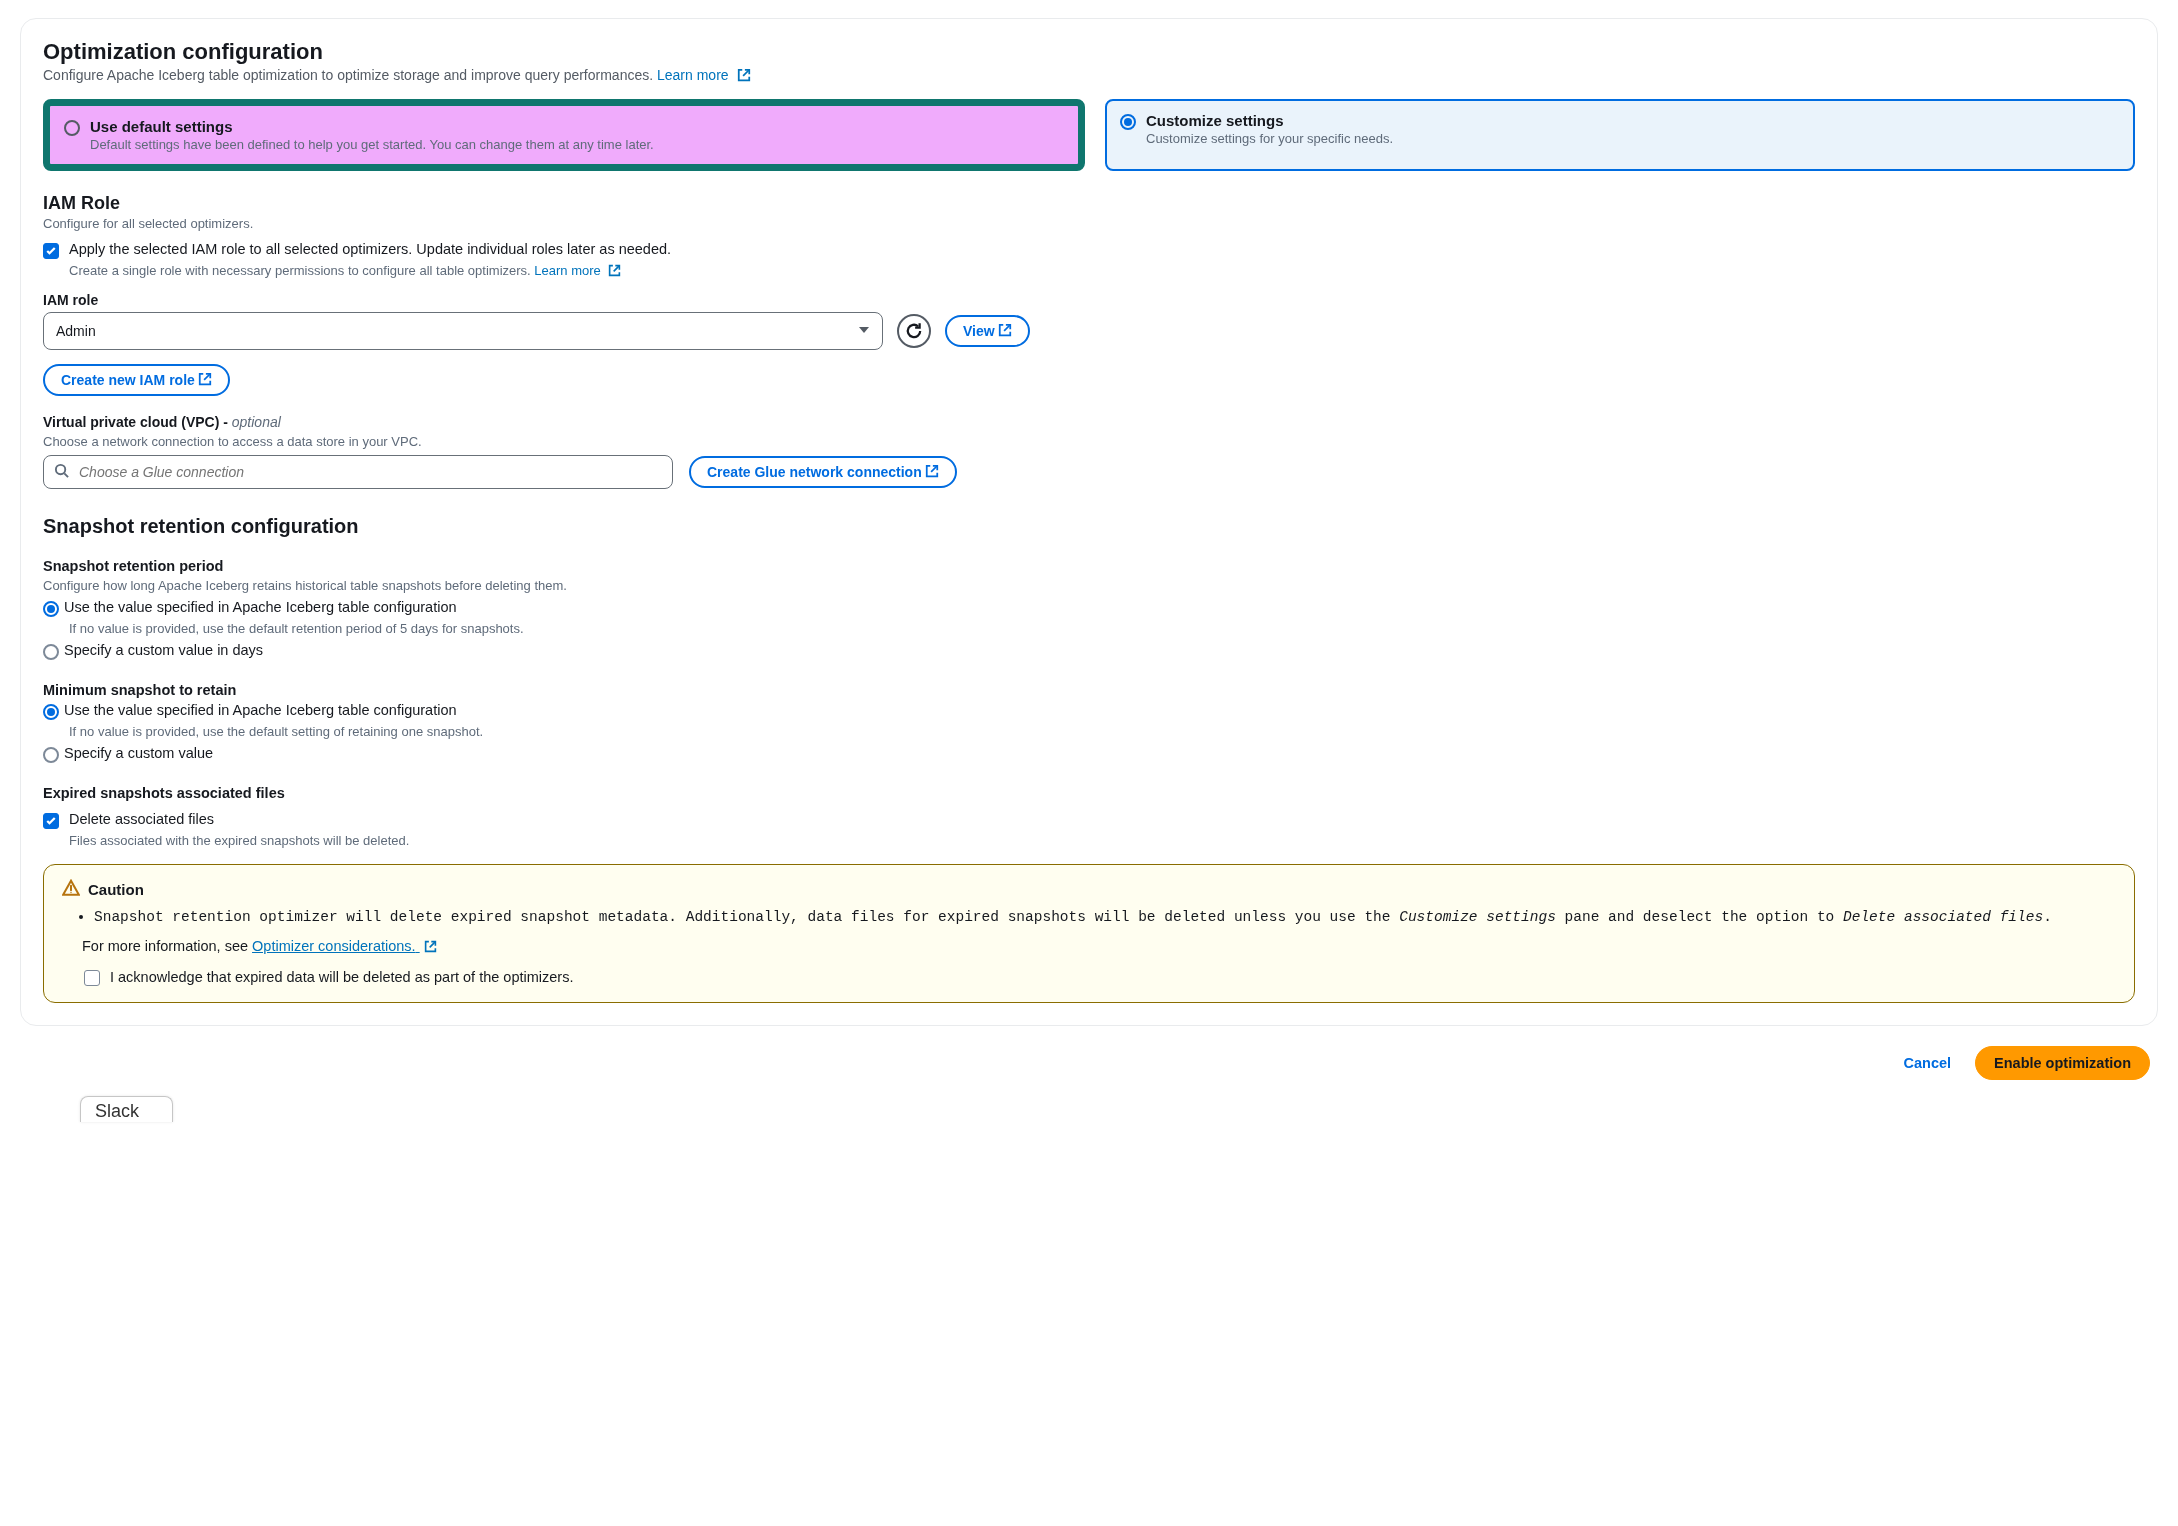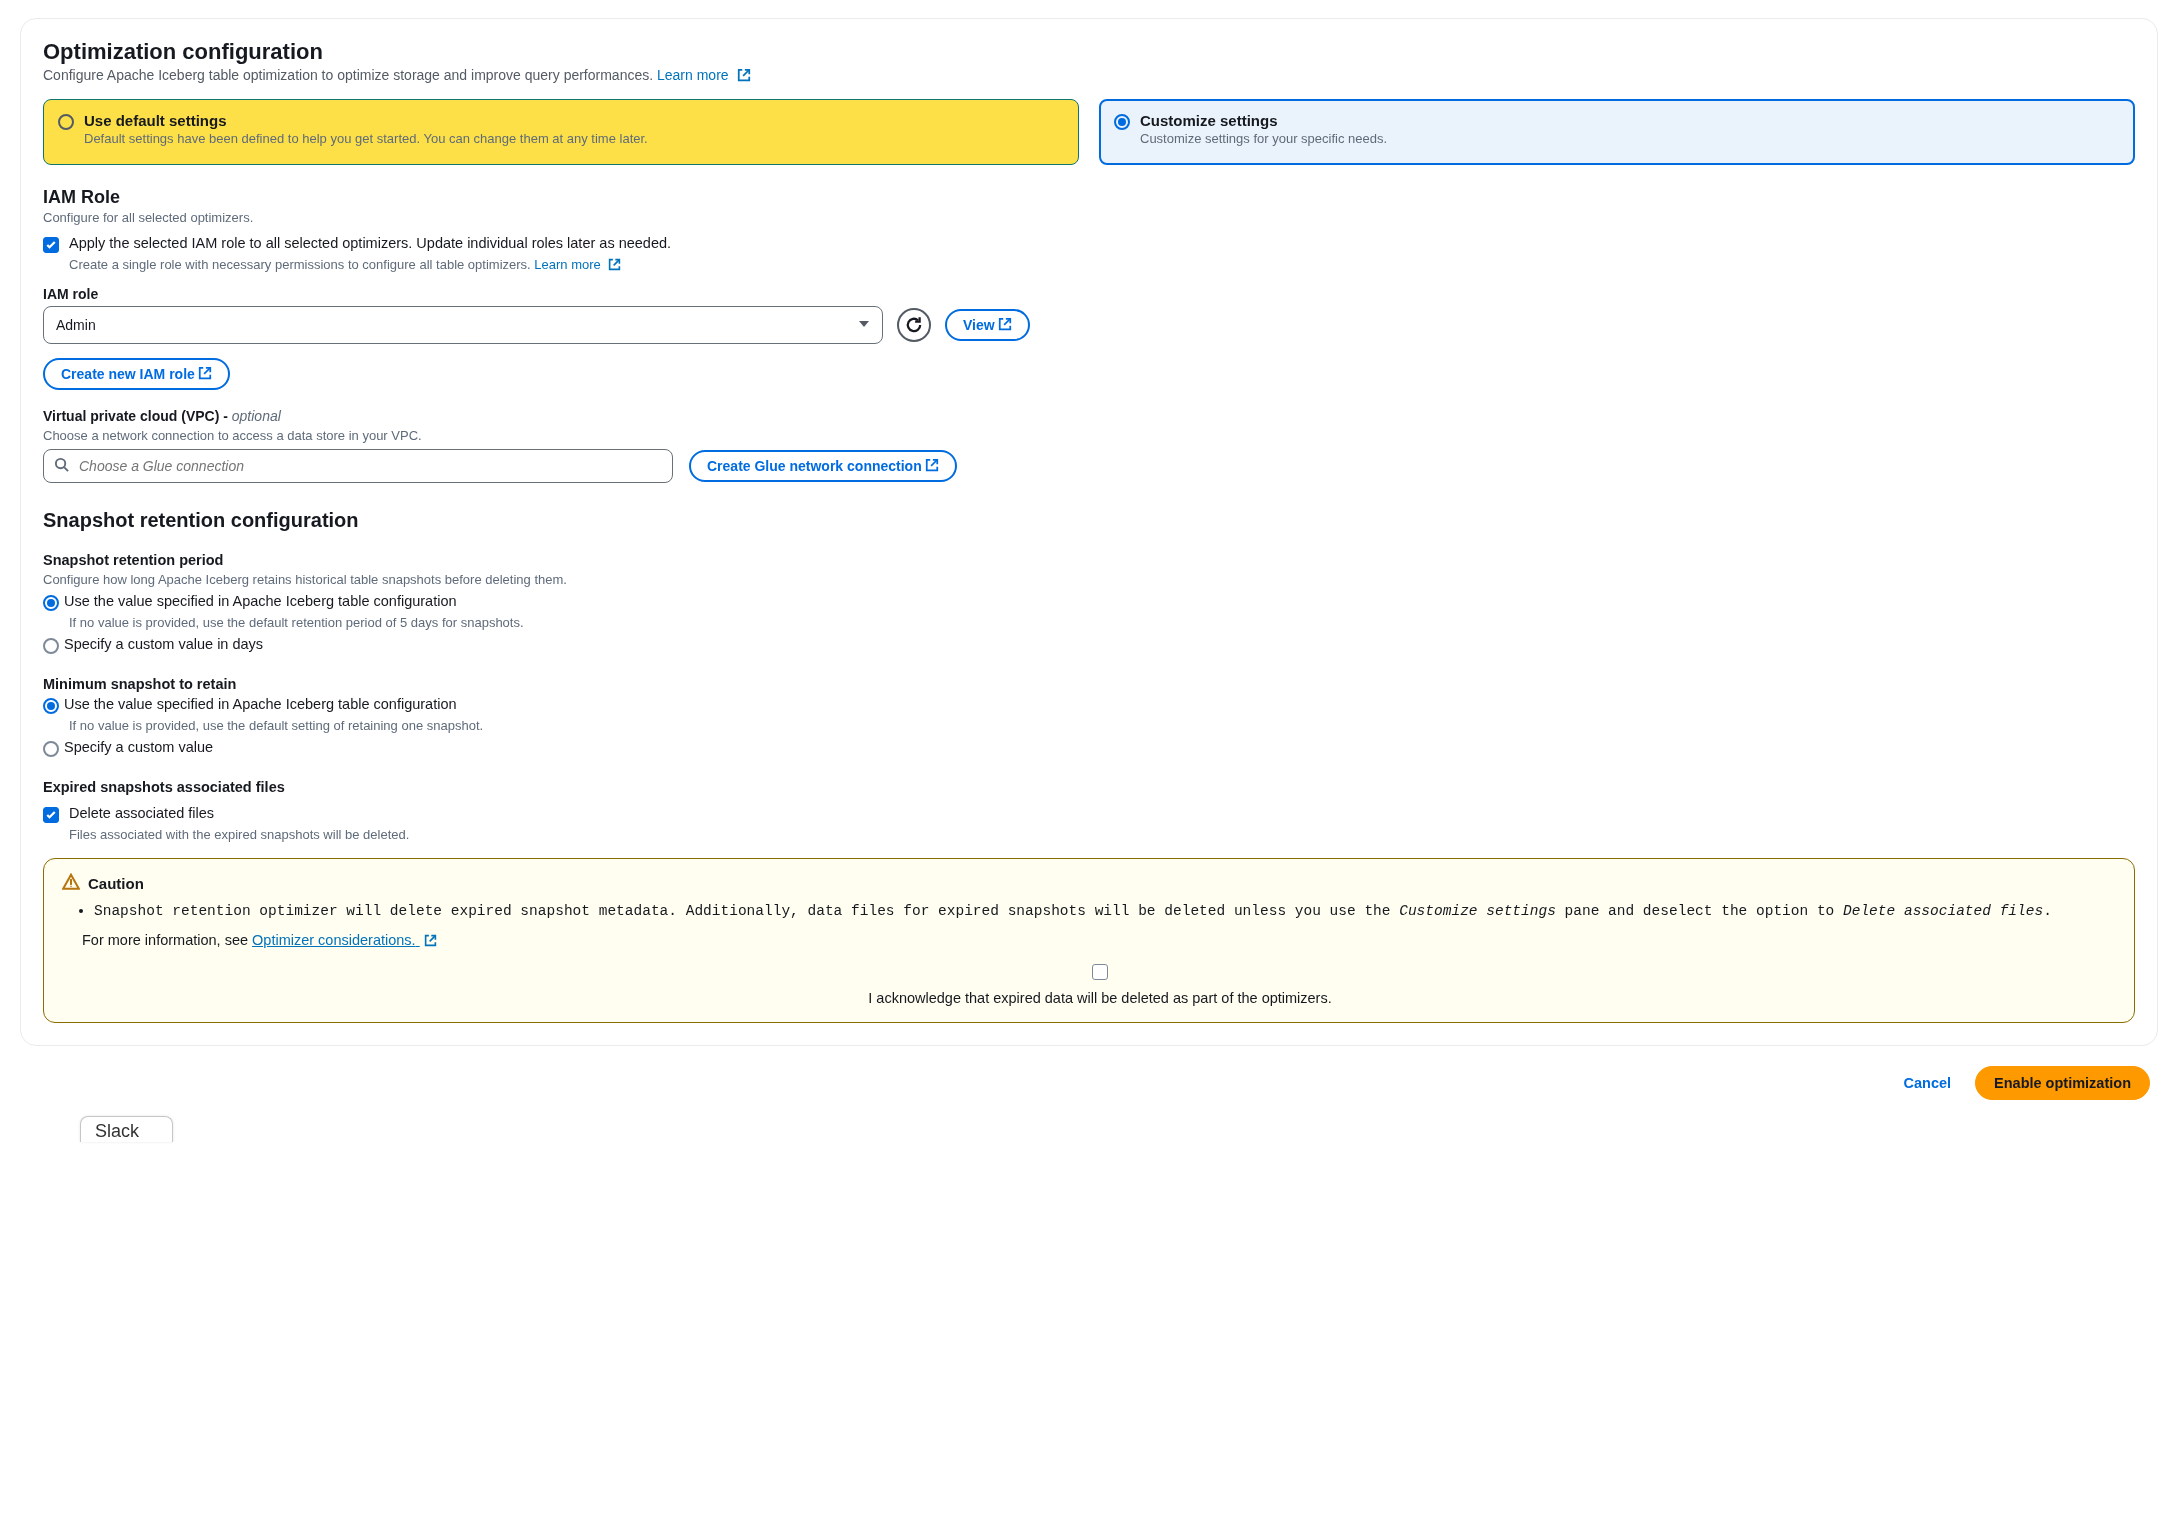--- a/index.html
+++ b/index.html
@@ -41,28 +41,28 @@
   }
 
   
   .option-row {
     display: flex;
     gap: 20px;
     margin-bottom: 22px;
   }
   .option-tile {
     flex: 1 1 0;
-    border: 1px solid #0f766e;
+    border: 7px solid #0f766e;
     border-radius: 8px;
-    padding: 12px 16px 18px 14px;
+    padding: 12px 16px 12px 14px;
     display: flex;
     align-items: flex-start;
     gap: 10px;
     cursor: pointer;
-    background: #fde047;
+    background: #f0abfc;
   }
   .option-tile.selected {
     border: 2px solid #006ce0;
     background: #eaf3fb;
     padding: 11px 15px 13px 13px;
   }
   .option-tile .radio {
     width: 16px;
     height: 16px;
     border-radius: 50%;
@@ -314,21 +314,20 @@
     margin-left: 20px;
     font-size: 14.5px;
     margin-bottom: 12px;
   }
   .caution .ack {
     margin-left: 22px;
     display: flex;
     align-items: center;
     gap: 10px;
     font-size: 14.5px;
-    flex-direction: column;
   }
 
   
   .footer {
     display: flex;
     justify-content: flex-end;
     gap: 14px;
     padding: 20px 8px 6px 8px;
   }
   .btn-link {

